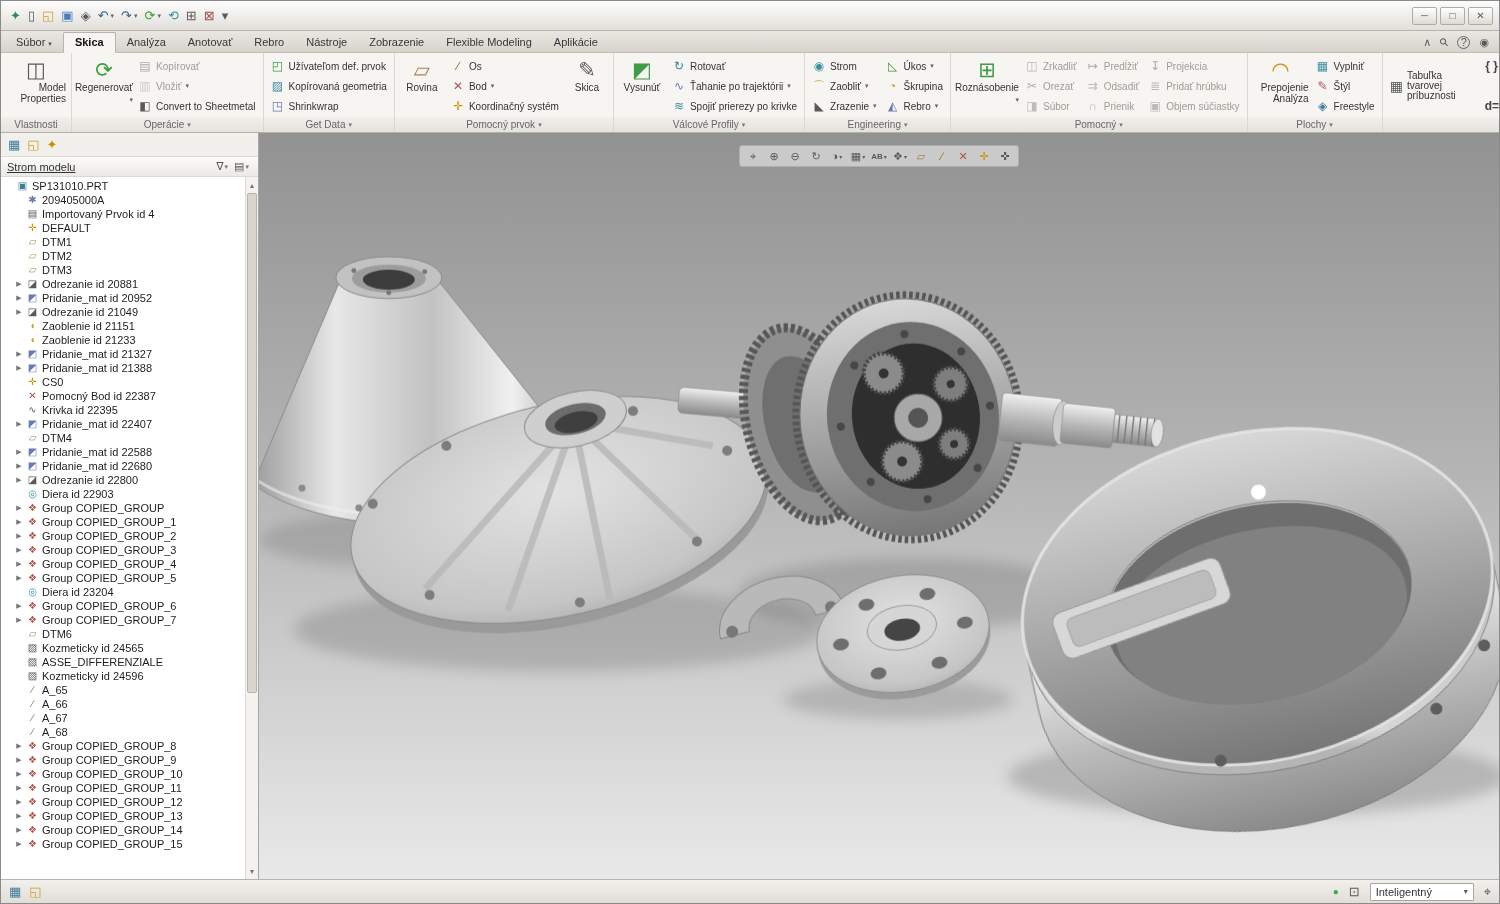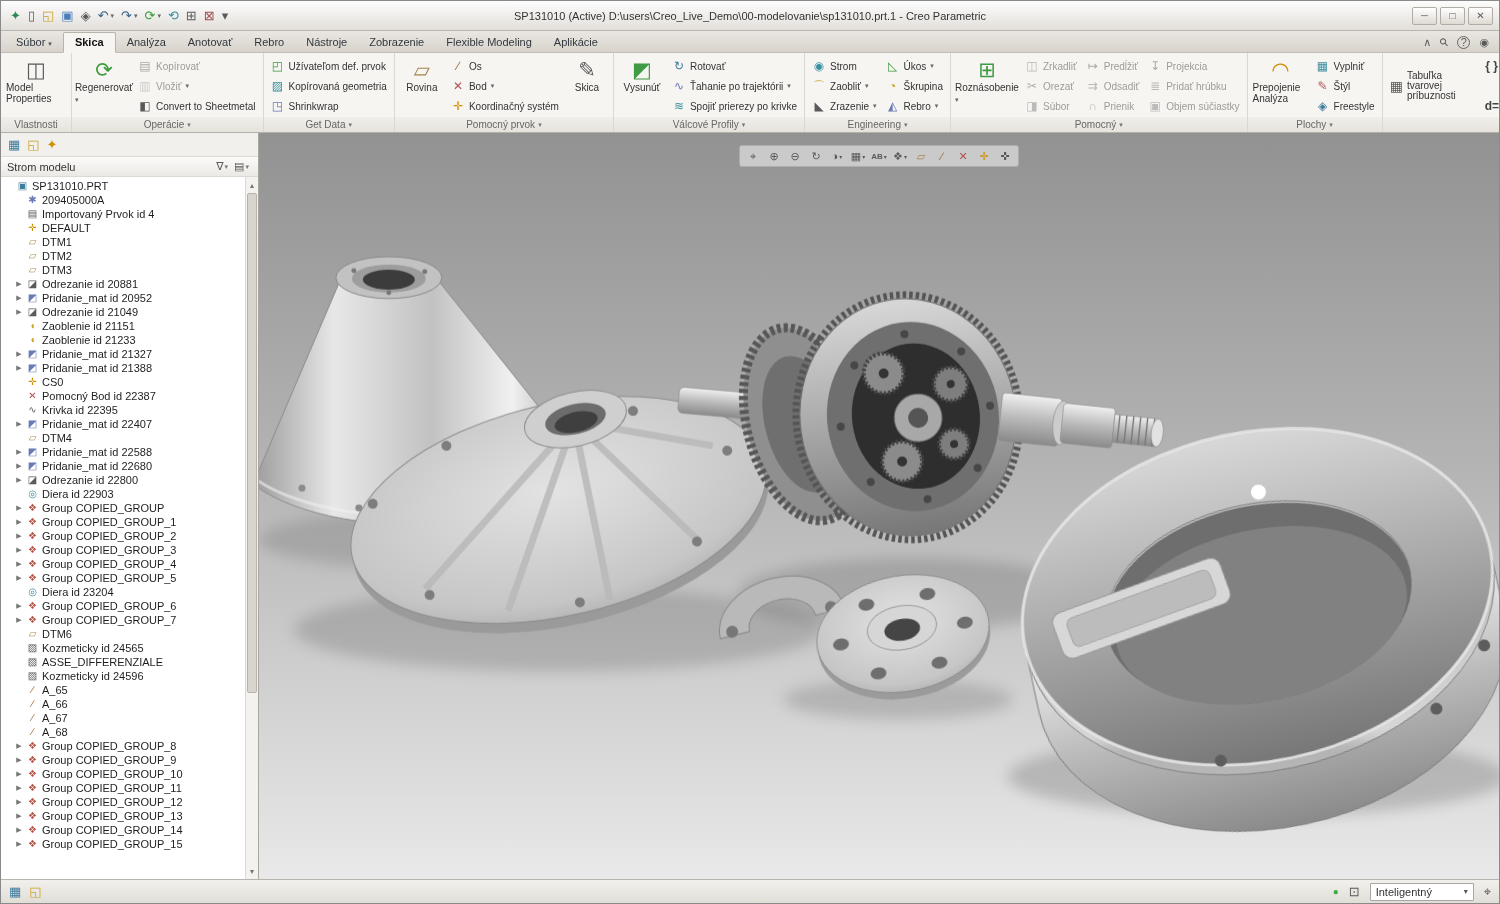--- a/index.html
+++ b/index.html
@@ -30,39 +30,39 @@
   [data-icon="collapse-ribbon"]{font-size:9px;}
 
   
   .ribbon{height:80px;background:#f6f5f2;border-bottom:1px solid #b5b1aa;display:flex;overflow:hidden;flex:none;}
   .rgroup{display:flex;flex-direction:column;border-right:1px solid #dcd8d1;flex:none;}
   .rbody{flex:1;display:flex;align-items:stretch;padding:3px 4px 1px;gap:3px;}
   .rlabel{height:15px;display:flex;align-items:center;justify-content:center;gap:3px;color:#666;font-size:10px;background:linear-gradient(#f1efeb,#e6e3dd);white-space:nowrap;padding:0 4px;}
   .rldd{font-size:7px;color:#777;}
   .bigbtn{width:56px;display:flex;flex-direction:column;align-items:center;padding:1px 1px;gap:0;border-radius:2px;cursor:default;}
   .bigbtn .bic{font-size:21px;line-height:25px;height:25px;}
-  .blbl{font-size:10px;text-align:left;line-height:11px;color:#333;}
+  .blbl{font-size:10px;text-align:right;line-height:11px;color:#333;}
   .bdd{font-size:7px;color:#666;}
   .smallcol{display:flex;flex-direction:column;justify-content:space-between;padding:1px 0;}
   .smbtn{display:flex;align-items:center;gap:4px;height:18px;padding:0 3px;border-radius:2px;color:#333;white-space:nowrap;font-size:10px;cursor:default;}
   .smbtn .sic{font-size:12px;width:14px;text-align:center;flex:none;}
   .sdd{font-size:7px;color:#666;margin-left:0;}
   .disabled{color:#a09c96;}
   .disabled .sic{opacity:.5;filter:grayscale(1);}
   .medbtn{display:flex;align-items:center;gap:4px;width:92px;padding:0 3px;border-radius:2px;cursor:default;}
   .medbtn .sic{font-size:14px;flex:none;}
   .medbtn .mlbl{font-size:10px;line-height:10px;white-space:normal;color:#333;}
 
   
   .main{flex:1;display:flex;min-height:0;}
   .leftpanel{width:258px;background:#fff;border-right:1px solid #a9a5a0;display:flex;flex-direction:column;position:relative;flex:none;}
   .tree-toolbar{height:24px;background:#f2f0ec;display:flex;align-items:center;gap:7px;padding:0 7px;border-bottom:1px solid #dedad3;flex:none;}
   .ttbtn{display:flex;align-items:center;font-size:13px;color:#666;gap:2px;}
   .tree-header{height:20px;display:flex;align-items:center;padding:0 6px;background:linear-gradient(#fbfbfa,#ebe9e5);border-bottom:1px solid #ddd9d2;color:#333;flex:none;}
-  .th-title{flex:1;}
+  .th-title{flex:1;text-decoration:underline;}
   .th-btn{display:flex;align-items:center;font-size:11px;color:#666;gap:1px;padding:0 3px;}
   .th-dd{font-size:7px;color:#777;}
   .tree{flex:1;overflow:hidden;padding:2px 14px 0 0;}
   .tree-row{display:flex;align-items:center;height:14px;line-height:14px;padding-left:14px;gap:3px;white-space:nowrap;cursor:default;}
   .tree-row.on{padding-left:4px;}
   .arrow{width:8px;font-size:7px;color:#777;flex:none;text-align:center;}
   .arrow.on::before{content:"▶";}
   .ticon{width:13px;font-size:10px;text-align:center;flex:none;}
   .tlabel{font-size:11px;color:#1e1e1e;}
   .vscroll{position:absolute;right:0;top:44px;bottom:0;width:13px;background:#f4f2ef;border-left:1px solid #ddd9d2;}
@@ -158,21 +158,20 @@
       </span>
 
       <span class="qabtn">
         <span class="ic" data-icon="qa-close">⊠</span>
       </span>
 
       <span class="qabtn">
         <span class="ic" data-icon="qa-dd">▾</span>
       </span>
     </div>
-  <div class="titletext">SP131010 (Active) D:\users\Creo_Live_Demo\00-modelovanie\sp131010.prt.1 - Creo Parametric</div>
   <div class="wincontrols">
     <span class="winbtn">
         <span class="ic" data-icon="win-min">─</span>
       </span>
     <span class="winbtn">
         <span class="ic" data-icon="win-restore">□</span>
       </span>
     <span class="winbtn">
         <span class="ic" data-icon="win-close">✕</span>
       </span>

